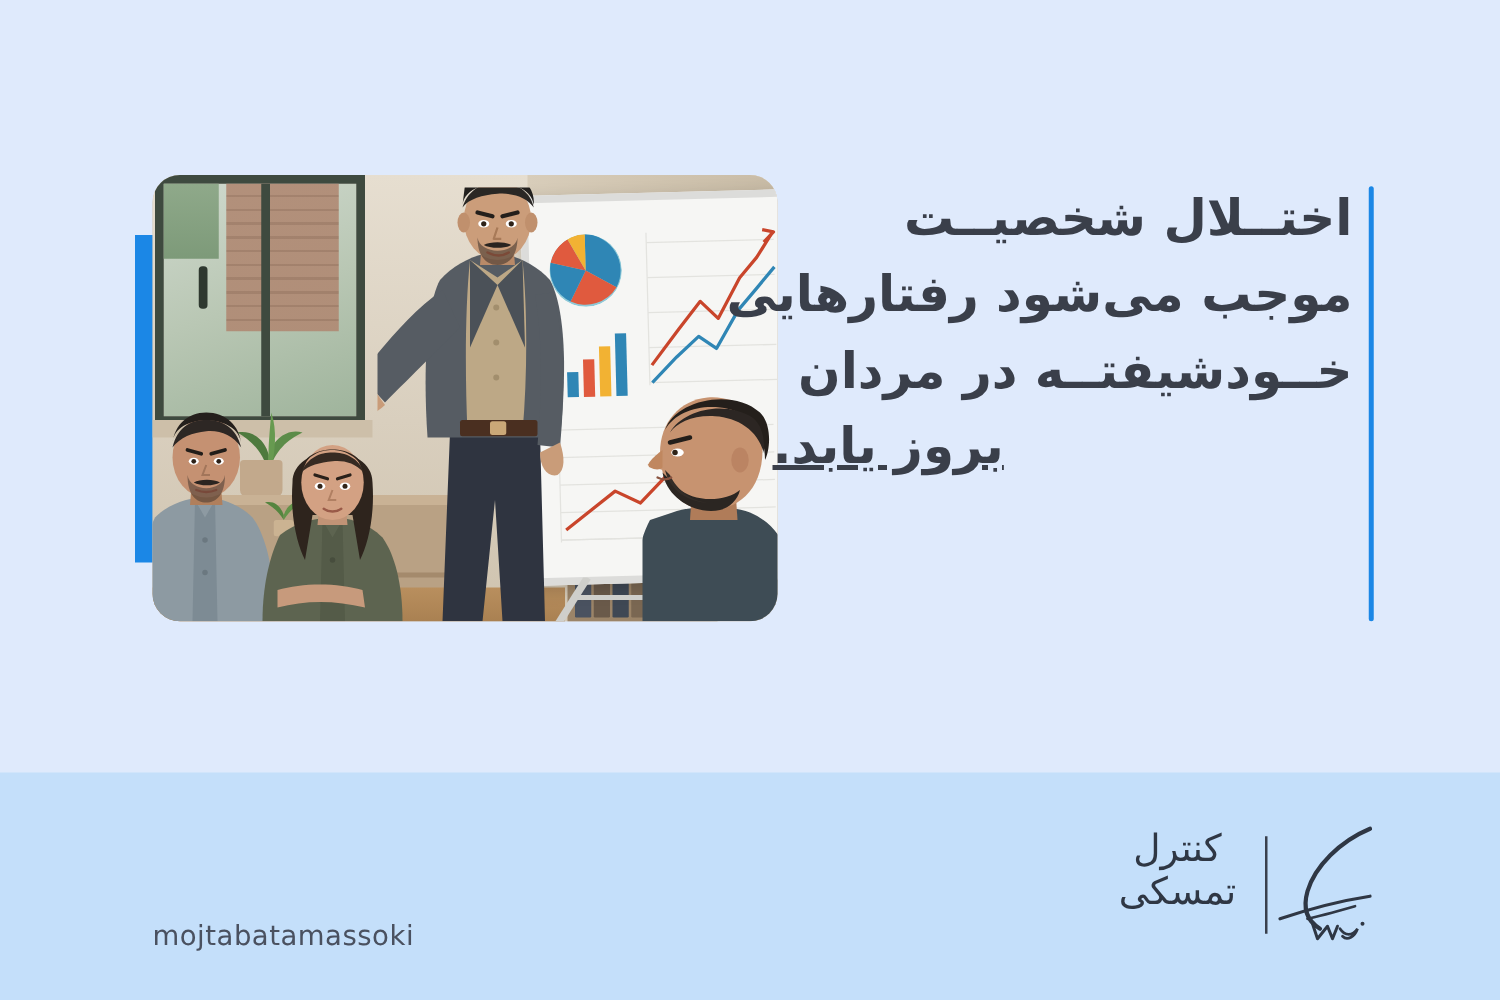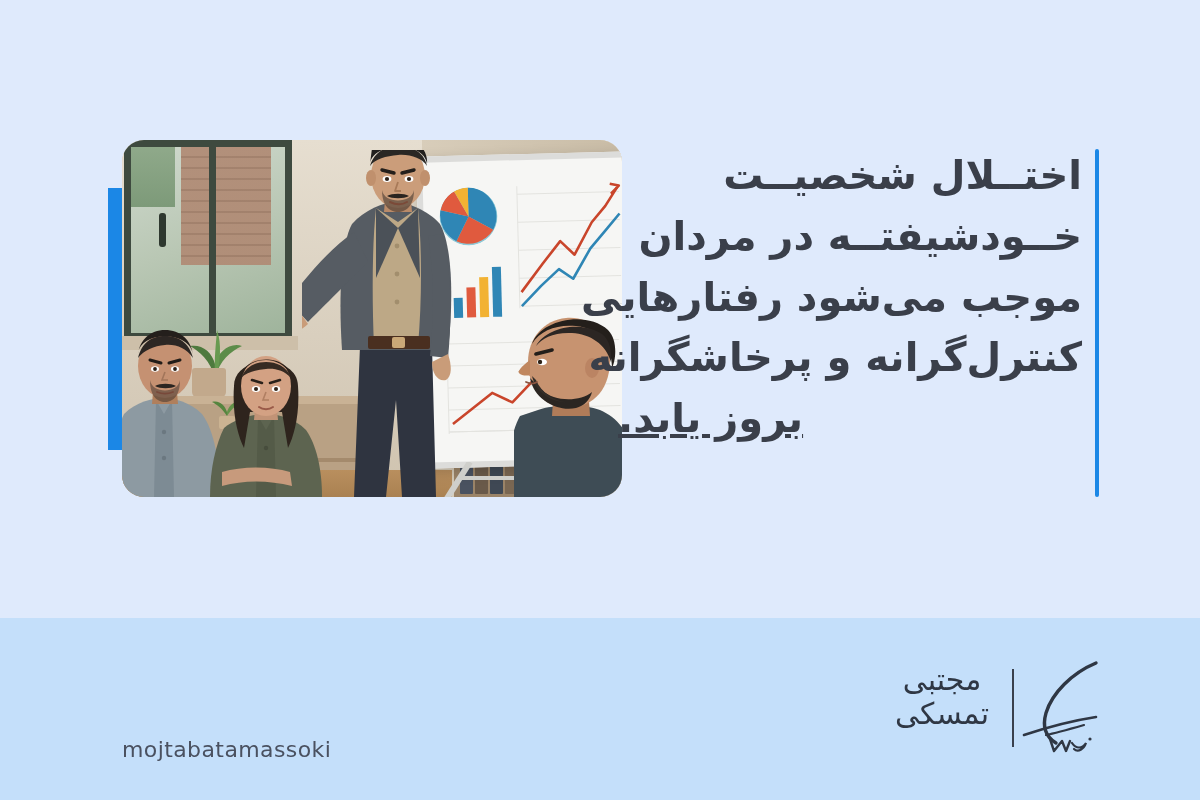--- a/index.html
+++ b/index.html
@@ -385,35 +385,34 @@
 
       <path d="M12 66 C16 68 20 68 23 66" fill="none" stroke="#8a5440" stroke-width="1.8" stroke-linecap="round"></path>
 
       <ellipse cx="78" cy="52" rx="7" ry="10" fill="#bb8463"></ellipse>
     </svg>
 
   </div>
 
   <div class="headline">
     <span class="ln l1">اختــلال شخصیــت</span>
+    <span class="ln l3">موجب می‌شود رفتارهایی</span>
     <span class="ln l2">خــودشیفتــه در مردان</span>
-    <span class="ln l3">موجب می‌شود رفتارهایی</span>
-    <span class="ln l4">کنترل‌گرانه و پرخاشگرانه</span>
     <span class="ln l5">بروز یابد.</span>
   </div>
 
   <div class="rule"></div>
 
   <div class="bottom-bar"></div>
 
   <div class="handle">mojtabatamassoki</div>
 
   <div class="brand">
     <div class="brand-words">
-      <span>مجتبی</span>
+      <span>کنترل</span>
       <span>تمسکی</span>
     </div>
     <div class="brand-div"></div>
     <svg class="brand-mark" viewBox="0 0 92 104">
       <path d="M84 8 C60 18 40 38 34 58 C30 72 34 82 44 88" fill="none" stroke="#2f3744" stroke-width="3.4" stroke-linecap="round"></path>
       <path d="M12 80 C30 74 58 66 84 62" fill="none" stroke="#2f3744" stroke-width="2.6" stroke-linecap="round"></path>
       <path d="M34 80 C44 78 58 74 72 70" fill="none" stroke="#2f3744" stroke-width="2.2" stroke-linecap="round"></path>
       <path d="M38 84 L42 96 L50 86 L54 96 L58 86" fill="none" stroke="#2f3744" stroke-width="2.4" stroke-linejoin="round" stroke-linecap="round"></path>
       <path d="M60 88 C64 94 70 94 74 88 C72 94 66 98 62 94" fill="none" stroke="#2f3744" stroke-width="2.2" stroke-linecap="round"></path>
       <circle cx="78" cy="84" r="1.6" fill="#2f3744"></circle>

